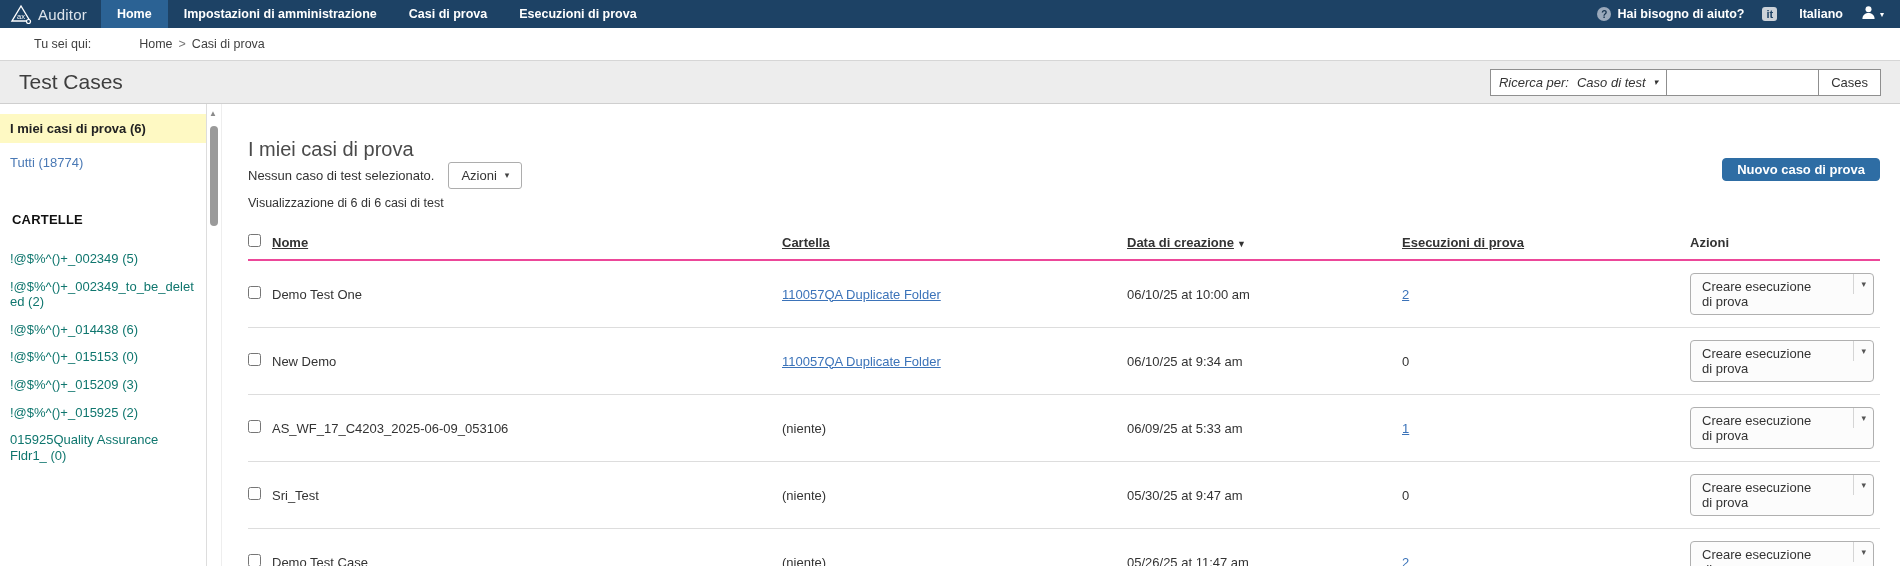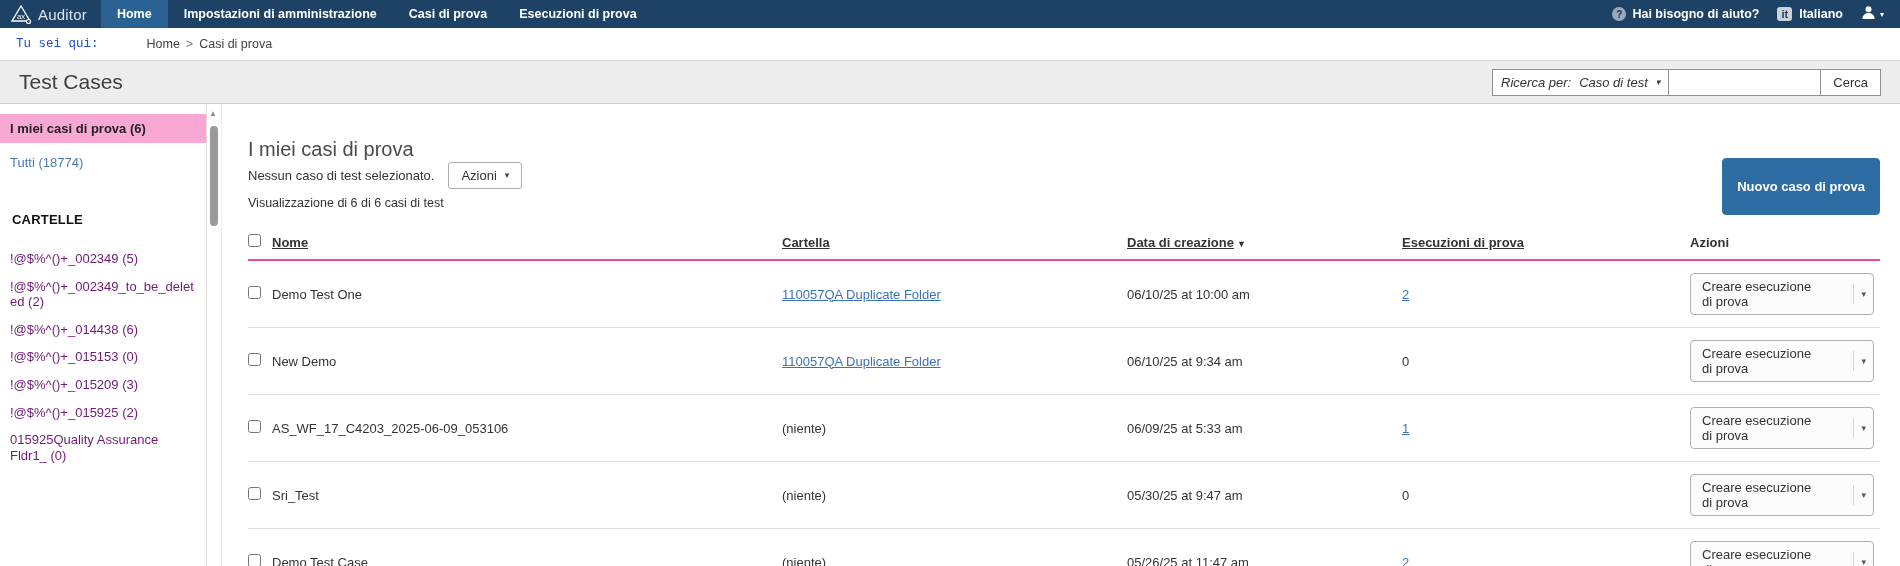--- a/index.html
+++ b/index.html
@@ -13,87 +13,87 @@
   .brand-name { font-size:15px; color:#dde4ec; letter-spacing:.2px; }
   .nav-items { display:flex; align-items:stretch; }
   .nav-item { display:flex; align-items:center; padding:0 16px; font-size:12.5px;
               font-weight:bold; color:#fff; text-decoration:none; cursor:pointer; }
   .nav-item.active { background:#2b6294; }
   .nav-right { margin-left:auto; display:flex; align-items:center; gap:18px; padding-right:16px; }
   .help-wrap { display:flex; align-items:center; gap:6px; cursor:pointer; }
   .help-circle { width:14px; height:14px; border-radius:50%; background:#9aa9bb; color:#16324d;
                  font-size:10px; font-weight:bold; display:flex; align-items:center; justify-content:center; }
   .nav-text { font-size:12.5px; font-weight:bold; color:#fff; }
-  .lang-wrap { display:flex; align-items:flex-start; gap:7px; cursor:pointer; }
+  .lang-wrap { display:flex; align-items:flex-start; gap:22px; cursor:pointer; }
   .lang-badge { background:#ccd2d9; color:#1d4265; font-size:11px; font-weight:bold;
                 border-radius:3px; padding:1px 4px; }
   .user-wrap { display:flex; align-items:center; gap:4px; cursor:pointer; }
   .user-caret { font-size:8px; color:#fff; }
 
   
   .crumb-bar { height:32px; display:flex; align-items:center; font-size:12.5px; background:#fff; }
-  .crumb-label { color:#1d4ed8; margin-left:16px;font-family:Liberation Mono, monospace; }
+  .crumb-label { color:#404040; margin-left:34px; }
   .crumb-path { margin-left:48px; display:flex; gap:6px; color:#3f3f3f; }
   .crumb-home { color:#3f3f3f; text-decoration:none; cursor:pointer; }
   .crumb-sep { color:#777; }
 
   
   .title-band { height:44px; background:#ededed; border-top:1px solid #d6d6d6; border-bottom:1px solid #cfcfcf;
                 display:flex; align-items:center; justify-content:space-between; padding:0 19px; }
   .page-title { font-size:21px; color:#3e3e3e; }
   .search-group { display:flex; align-items:stretch; height:27px; }
   .search-by { display:flex; align-items:center; gap:8px; background:#fff; border:1px solid #8f8f8f;
                padding:0 8px; font-size:13px; cursor:pointer;font-style:italic; }
   .search-by-caret { font-size:9px; color:#333; }
   .search-input { width:152px; border:1px solid #8f8f8f; border-left:none; font-size:13px; padding:0 6px;
                   font-family:"Liberation Sans", sans-serif; }
   .search-btn { border:1px solid #8f8f8f; border-left:none; background:#fff; font-size:13px; color:#333;
                 padding:0 12px; cursor:pointer; font-family:"Liberation Sans", sans-serif; }
 
   
   .content { display:flex; height:462px; }
   .sidebar { width:207px; border-right:1px solid #ddd; padding-top:10px; font-size:13px; flex:none; }
-  .side-active { background:#f9a8d4; padding:7px 10px; font-weight:bold; color:#222; cursor:pointer; }
+  .side-active { background:#fef9c3; padding:7px 10px; font-weight:bold; color:#222; cursor:pointer; }
   .side-all { display:block; margin:12px 10px 0 10px; color:#4a79b5; text-decoration:none; cursor:pointer; }
   .side-header { margin:42px 10px 0 12px; font-weight:bold; font-size:13px; color:#111; letter-spacing:.2px; }
   .folder-list { margin:24px 12px 0 10px; }
-  .folder-link { display:block; margin-bottom:12px; color:#701a75; text-decoration:none;
+  .folder-link { display:block; margin-bottom:12px; color:#0f766e; text-decoration:none;
                  line-height:1.2; overflow-wrap:anywhere; cursor:pointer; }
   .side-scroll { width:15px; flex:none; position:relative; border-right:1px solid #eee; }
   .scroll-up { position:absolute; top:5px; left:2px; font-size:8px; color:#8a8a8a; }
   .scroll-thumb { position:absolute; top:22px; left:3px; width:8px; height:100px; background:#9a9a9a; border-radius:5px; }
 
   
   .main { flex:1; position:relative; padding:18px 20px 0 26px; }
   .main-heading { font-size:20px; color:#4a4a4a; font-weight:normal;margin-top:16px; }
   .sel-row { display:flex; align-items:center; gap:14px; font-size:13px; height:28px; }
   .btn-plain { background:#fff; border:1px solid #adadad; border-radius:3px; color:#333; font-size:13px;
                padding:5px 12px; cursor:pointer; display:inline-flex; align-items:center; gap:8px;
                font-family:"Liberation Sans", sans-serif; }
   .btn-plain .caret { font-size:9px; color:#444; }
   .showing { margin-top:7px; font-size:12.5px; color:#333; }
   .btn-primary { position:absolute; top:54px; right:20px; background:#2e6da4; border:1px solid #2e6da4;
-                 color:#fff; font-size:13px; font-weight:bold; border-radius:4px; padding:20px 14px; cursor:pointer;
+                 color:#fff; font-size:13px; font-weight:bold; border-radius:4px; padding:3px 14px; cursor:pointer;
                  font-family:"Liberation Sans", sans-serif; }
 
   
   table.cases { width:100%; border-collapse:collapse; margin-top:16px; table-layout:fixed; }
   .cases th { text-align:left; font-size:13px; color:#333; padding:8px 6px 9px 0; border-bottom:2px solid #ec4899; }
   .cases th .sortable { text-decoration:underline; cursor:pointer; font-weight:bold; }
   .cases th .plainhdr { font-weight:bold; }
   .sort-caret { font-size:9px; color:#333; margin-left:3px; }
   .cases td { font-size:13px; color:#333; padding:12px 6px 12px 0; border-bottom:1px solid #ddd; vertical-align:middle; }
   .c-check { width:24px; }
   .c-name { width:510px; }
   .c-folder { width:345px; }
   .c-date { width:275px; }
   .c-runs { width:288px; }
   input[type=checkbox] { width:13px; height:13px; cursor:pointer; }
   .as-link { color:#3b73b9; text-decoration:underline; cursor:pointer; }
-  .split-btn { display:inline-flex; align-items:center; border:1px solid #b0b0b0; border-radius:4px;
+  .split-btn { display:inline-flex; align-items:flex-start; border:1px solid #b0b0b0; border-radius:4px;
                background:#fcfcfc; overflow:hidden; cursor:pointer;gap:24px; }
   .split-main { padding:5px 11px; font-size:13px; color:#333; }
   .split-caret { border-left:1px solid #d5d5d5; padding:5px 7px; display:flex; align-items:center; }
   .split-caret span { font-size:9px; color:#555; }
 </style>
 </head>
 <body>
 
 <div class="navbar">
   <div class="brand">
@@ -144,21 +144,21 @@
 
 <div class="title-band">
   <div class="page-title">Test Cases</div>
   <div class="search-group">
     <div class="search-by">
       <span>Ricerca per:</span>
       <span>Caso di test</span>
       <span class="search-by-caret">▾</span>
     </div>
     <input class="search-input" type="text" value="" style="">
-    <button class="search-btn">Cerca</button>
+    <button class="search-btn">Cases</button>
   </div>
 </div>
 
 <div class="content">
 
   <div class="sidebar">
     <div class="side-active">I miei casi di prova (6)</div>
     <a class="side-all">Tutti (18774)</a>
     <div class="side-header">CARTELLE</div>
     <div class="folder-list">

